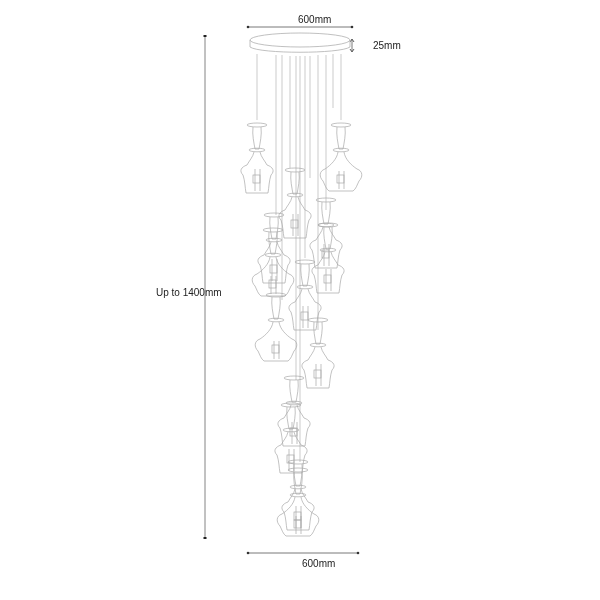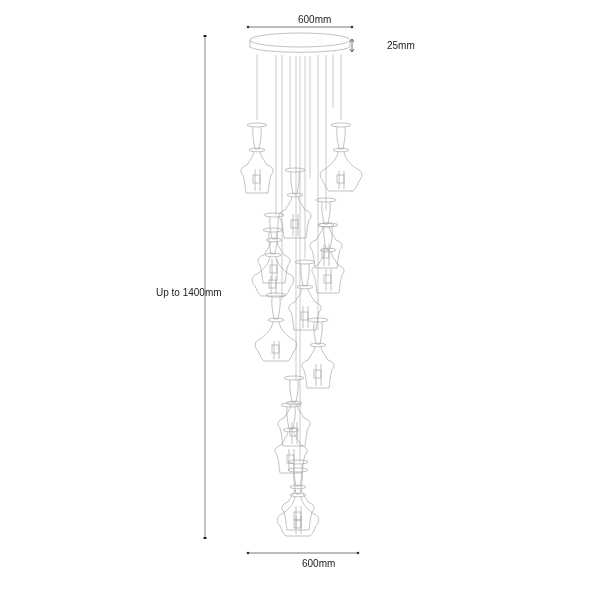--- a/index.html
+++ b/index.html
@@ -94,15 +94,15 @@
     <use href="#pendant-wide" x="276" y="295"></use>
     <use href="#pendant" x="318" y="320"></use>
     <use href="#pendant" x="294" y="378"></use>
     <use href="#pendant" x="291" y="405"></use>
     <use href="#pendant" x="298" y="462"></use>
     <use href="#pendant-wide" x="298" y="470"></use>
   </g>
 </svg>
 
 <div class="label" style="left:282px; top:14px;">600mm</div>
-<div class="label" style="left:371px; top:40px;">25mm</div>
+<div class="label" style="left:357px; top:40px;">25mm</div>
 <div class="label" style="left:140px; top:287px;">Up to 1400mm</div>
 <div class="label" style="left:286px; top:558px;">600mm</div>
 
 </body></html>

